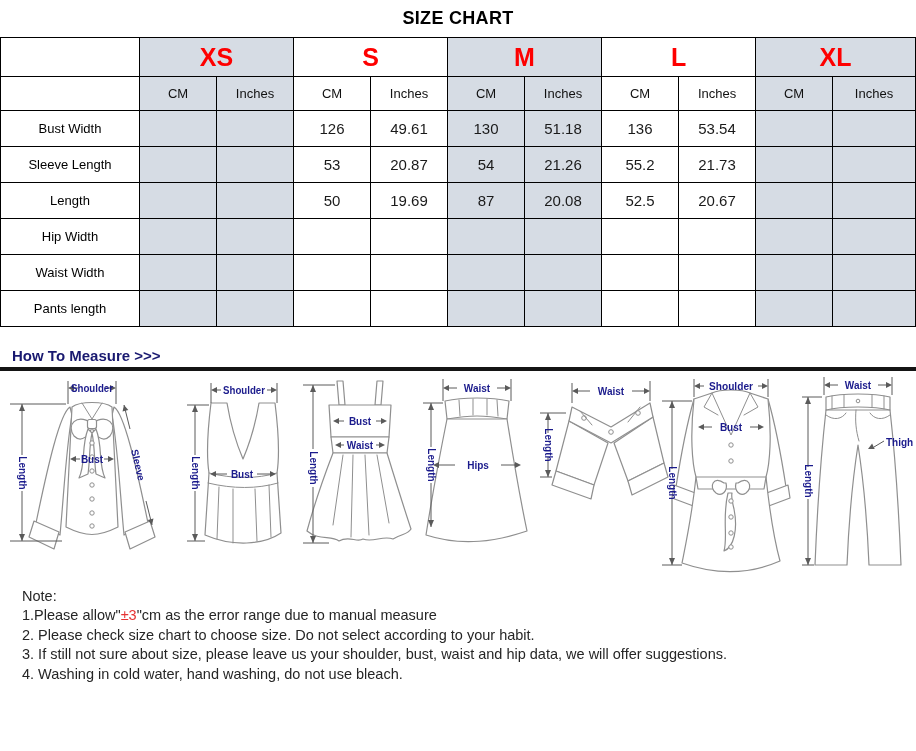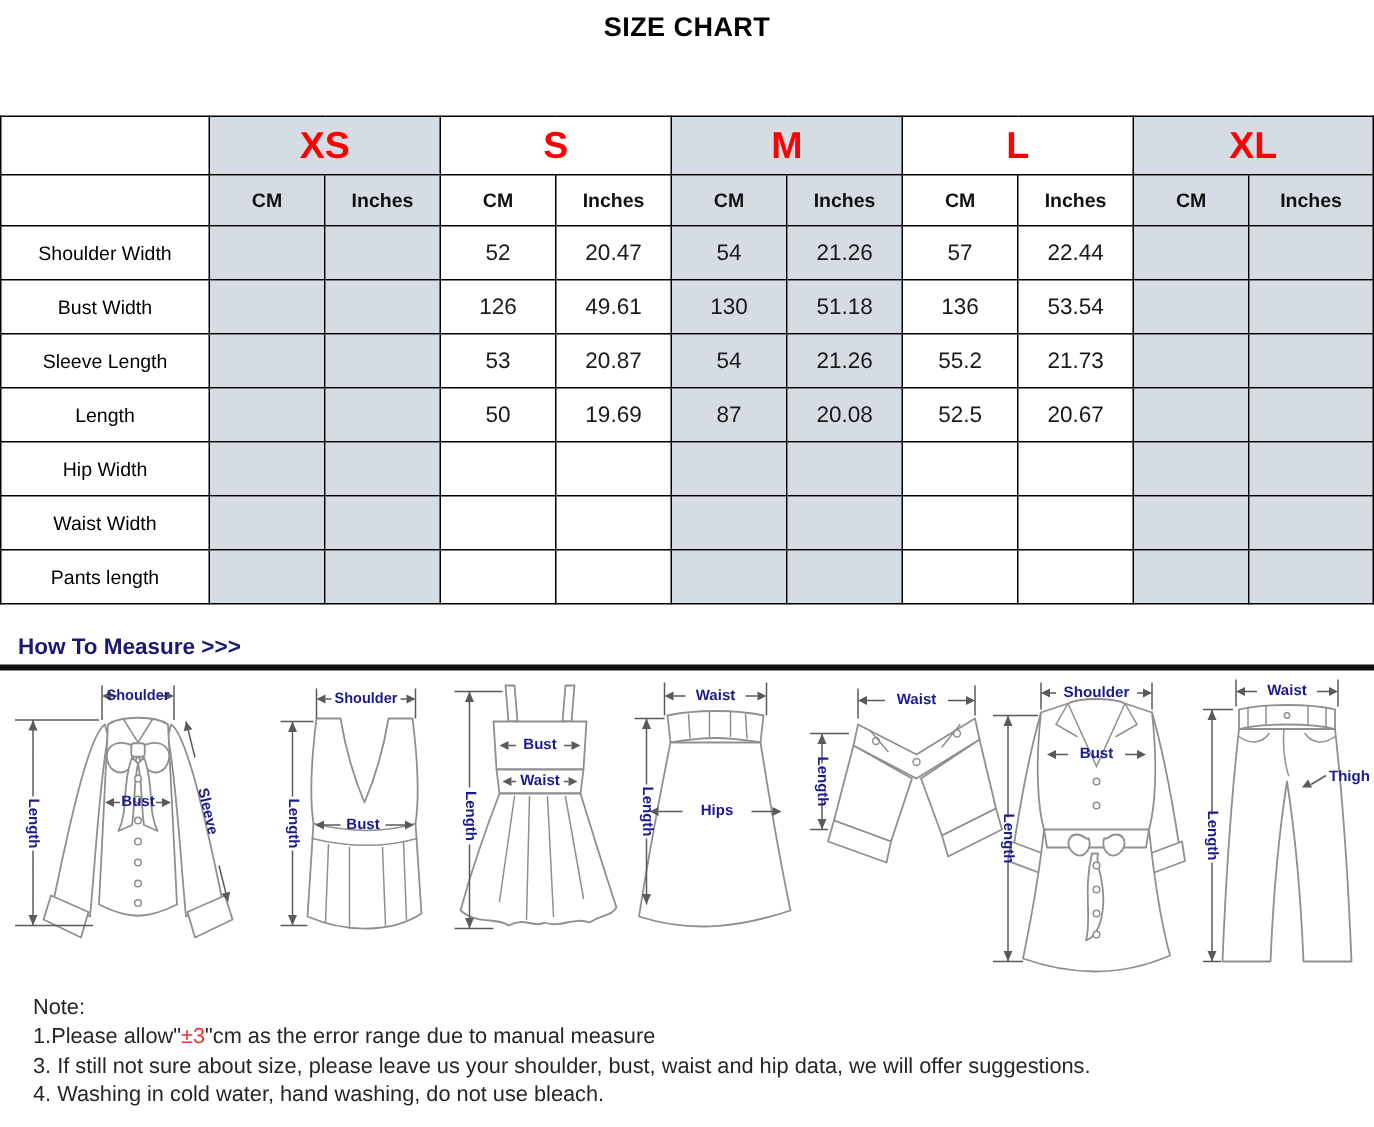--- a/index.html
+++ b/index.html
@@ -1,23 +1,23 @@
 <!DOCTYPE html>
 <html><head>
 <meta charset="utf-8">
 <style>
   html,body{margin:0;padding:0;}
   body{width:916px;height:751px;background:#fff;font-family:"Liberation Sans",sans-serif;overflow:hidden;}
   .page-title{text-align:center;font-size:18px;font-weight:bold;color:#000;padding:8px 16px 8px;letter-spacing:.3px;}
-  table.size-table{border-collapse:collapse;table-layout:fixed;width:916px;margin-top:40px;}
+  table.size-table{border-collapse:collapse;table-layout:fixed;width:916px;}
   .size-table td{border:1px solid #000;text-align:center;vertical-align:middle;padding:0;overflow:hidden;}
   .size-row td{height:38px;}
   .size-name{font-size:25px;font-weight:bold;color:#fe0000;}
   .unit-row td{height:33px;}
-  .unit-cell{font-size:13px;font-weight:bold;color:#111;}
+  .unit-cell{font-size:13px;font-weight:normal;color:#111;}
   .data-row td{height:35px;}
   .row-label{font-size:13px;color:#000;}
   .val{font-size:15px;color:#1a1a1a;}
   .shade{background:#d6dce4;}
   .measure-heading{font-size:15px;font-weight:bold;color:#191970;margin:20px 0 3px 12px;}
   .rule{height:4px;background:#141414;width:916px;}
   .diagram-strip{position:relative;height:204px;width:884px;margin-top:4px;}
   .diagram-strip svg{position:absolute;top:0;}
   .dim{stroke:#5a5a5a;stroke-width:1;fill:none;}
   .ah{fill:#5a5a5a;stroke:none;}
@@ -63,33 +63,20 @@
     <td class="unit-cell">CM</td>
     <td class="unit-cell">Inches</td>
     <td class="unit-cell shade">CM</td>
     <td class="unit-cell shade">Inches</td>
     <td class="unit-cell">CM</td>
     <td class="unit-cell">Inches</td>
     <td class="unit-cell shade">CM</td>
     <td class="unit-cell shade">Inches</td>
   </tr>
   <tr class="data-row">
-    <td class="row-label">Shoulder Width</td>
-    <td class="val shade"></td>
-    <td class="val shade"></td>
-    <td class="val">52</td>
-    <td class="val">20.47</td>
-    <td class="val shade">54</td>
-    <td class="val shade">21.26</td>
-    <td class="val">57</td>
-    <td class="val">22.44</td>
-    <td class="val shade"></td>
-    <td class="val shade"></td>
-  </tr>
-  <tr class="data-row">
     <td class="row-label">Bust Width</td>
     <td class="val shade"></td>
     <td class="val shade"></td>
     <td class="val">126</td>
     <td class="val">49.61</td>
     <td class="val shade">130</td>
     <td class="val shade">51.18</td>
     <td class="val">136</td>
     <td class="val">53.54</td>
     <td class="val shade"></td>
@@ -339,15 +326,16 @@
     <text class="dlabel" x="58" y="10" text-anchor="middle" dominant-baseline="central">Waist</text>
     <text class="dlabel" x="86" y="67" text-anchor="start" dominant-baseline="central">Thigh</text>
     <text class="dlabel" x="8" y="106" transform="rotate(90 8 106)" text-anchor="middle" dominant-baseline="central">Length</text>
   </svg>
 
 </div>
 
 <div class="notes">
   <div>Note:</div>
   <div><span>1.Please allow"</span><span class="note-red">±3</span><span>"cm as the error range due to manual measure</span></div>
+  <div>2. Please check size chart to choose size. Do not select according to your habit.</div>
   <div>3. If still not sure about size, please leave us your shoulder, bust, waist and hip data, we will offer suggestions.</div>
   <div>4. Washing in cold water, hand washing, do not use bleach.</div>
 </div>
 
 </body></html>

